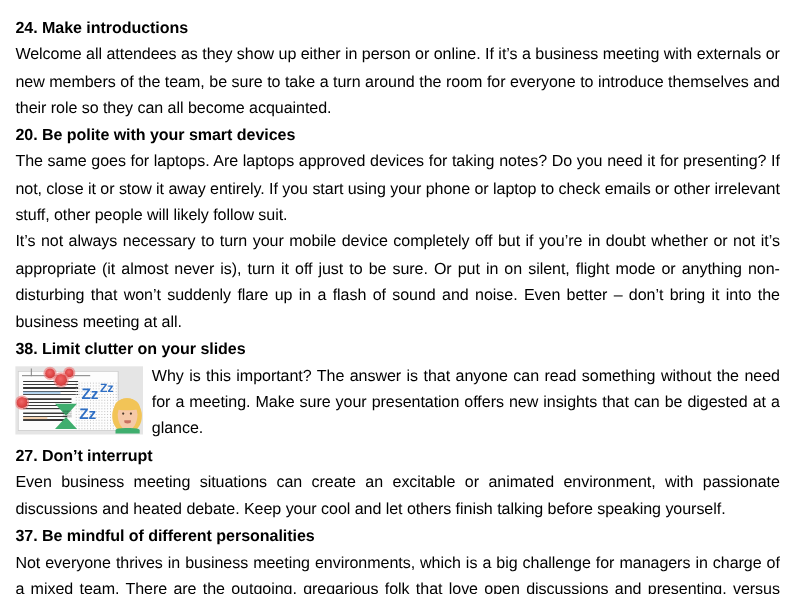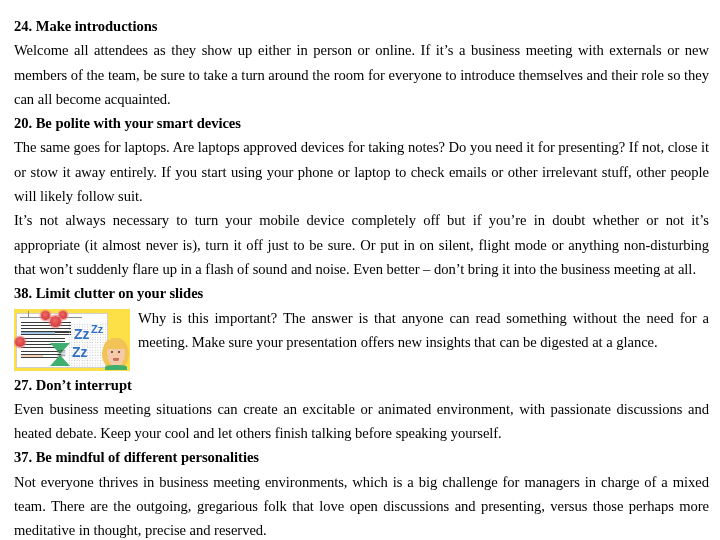--- a/index.html
+++ b/index.html
@@ -28,40 +28,38 @@
     text-justify: inter-word;
     letter-spacing: -0.05px;
   }
   h3.sec-heading {
     font-size: 14.6px;
     line-height: 24.3px;
     font-weight: bold;
     margin: 0;
     text-align: left;
     letter-spacing: -0.05px;
-    font-family: Liberation Serif, serif;
   }
   p.sec-para {
     margin: 0;
     text-align: justify;
     text-justify: inter-word;
-    font-family: Liberation Serif, serif;
   }
   
   .figure-wrap {
     float: left;
     width: 116px;
     height: 62px;
     margin: 3px 8px 2px 0;
   }
   .slide-fig {
     position: relative;
     width: 116px;
     height: 62px;
-    background: #fde047;
+    background: #e5e5e5;
     overflow: hidden;
   }
   
   .slide-panel {
     position: absolute;
     left: 2px;
     top: 4px;
     width: 92px;
     height: 55px;
     background: #fdfdfd;

